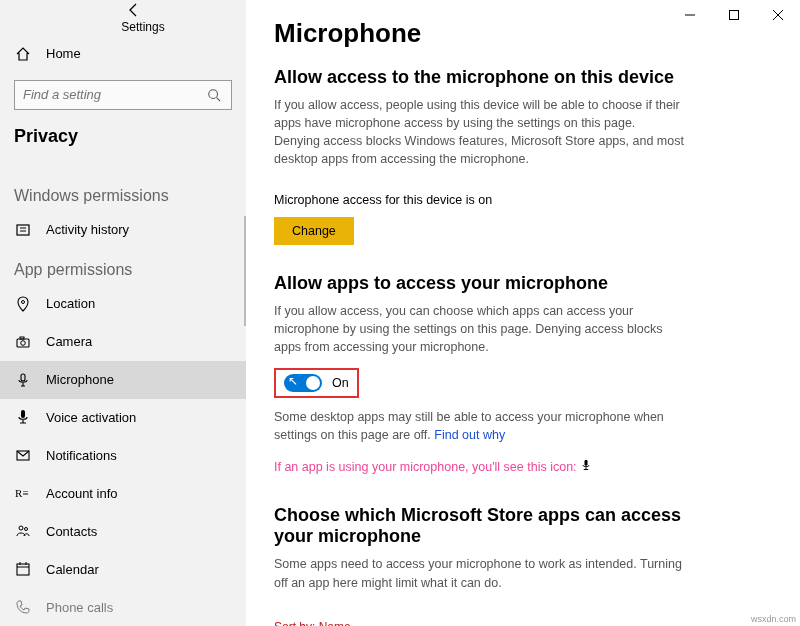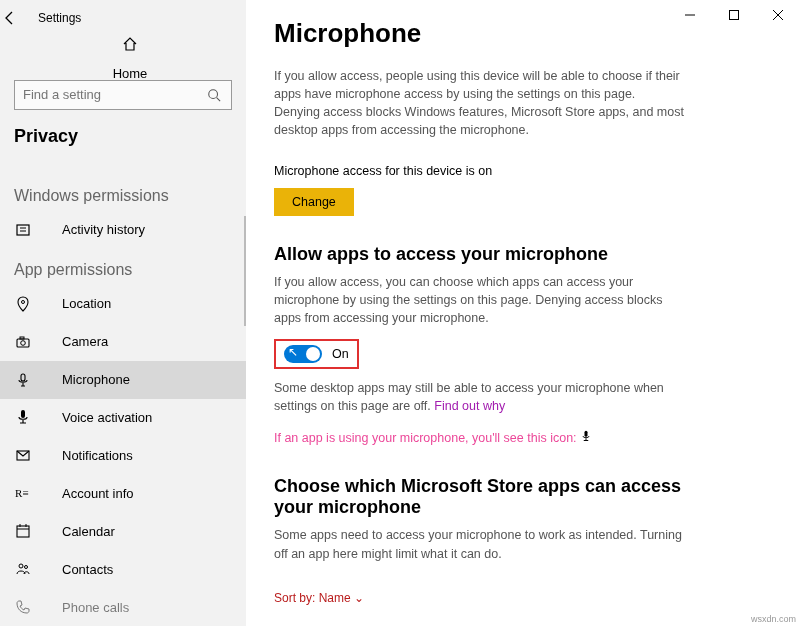--- a/index.html
+++ b/index.html
@@ -1,45 +1,45 @@
 <!DOCTYPE html>
 <html><head>
 <meta charset="utf-8">
 <style>
 * { box-sizing: border-box; margin: 0; padding: 0; }
 body { font-family: "Segoe UI", Arial, sans-serif; font-size: 13px; color: #000; background: #fff; width: 800px; height: 626px; overflow: hidden; position: relative; }
 .window { display: flex; width: 100%; height: 100%; }
 .sidebar { width: 246px; background: #f2f2f2; display: flex; flex-direction: column; position: relative; }
-.titlebar { display: flex; align-items: center; height: 36px; padding-left: 0; }
+.titlebar { display: flex; align-items: center; height: 36px; padding-left: 22px; flex-direction: column; }
 .back { width: 20px; height: 20px; display: flex; align-items: center; justify-content: center; }
 .title { font-size: 12px; margin-left: 18px; }
 .wincontrols { position: absolute; top: 0; right: 0; display: flex; z-index: 5; }
 .wc { width: 44px; height: 30px; display: flex; align-items: center; justify-content: center; }
-.home-row { display: flex; align-items: center; height: 36px; padding-left: 14px; gap: 14px; font-size: 13px; flex-direction: column; }
+.home-row { display: flex; align-items: center; height: 36px; padding-left: 14px; gap: 14px; font-size: 13px; }
 .search-wrap { padding: 8px 14px 10px 14px; }
 .search { display: flex; align-items: center; border: 1px solid #999; background: #fafafa; height: 30px; padding: 0 8px; }
-.search input { border: none; outline: none; background: transparent; flex: 1; font-size: 13px; color: #ef4444; }
+.search input { border: none; outline: none; background: transparent; flex: 1; font-size: 13px; color: #ef4444; font-style: italic; }
 .section-active { font-weight: 600; font-size: 18px; padding: 6px 14px 12px 14px; }
 .section-label { color: #666; font-size: 16px; padding: 12px 14px 6px 14px; }
-.nav-item { display: flex; align-items: center; height: 38px; padding-left: 14px; gap: 30px; font-size: 13px; cursor: default; }
+.nav-item { display: flex; align-items: center; height: 38px; padding-left: 14px; gap: 14px; font-size: 13px; cursor: default; }
 .nav-item.selected { background: #d8d8d8; }
 .icon-box { width: 18px; height: 18px; display: flex; align-items: center; justify-content: center; color: #000; }
 .content { flex: 1; overflow: hidden; padding: 6px 28px 0 28px; position: relative; }
 h1 { font-size: 26px; font-weight: 600; margin: 12px 0 18px 0; }
 h2 { font-size: 18px; font-weight: 600; margin: 10px 0 8px 0; }
 .desc { font-size: 12.5px; color: #555; line-height: 1.45; max-width: 410px; }
 .status-line { font-size: 12.5px; margin: 24px 0 6px 0; }
 .btn { background: #eab308; border: none; padding: 7px 18px; font-size: 12.5px; margin-top: 4px; cursor: default; }
 .block { margin-top: 28px; }
 .toggle-row { display: inline-flex; align-items: center; gap: 10px; margin: 12px 0 10px 0; padding: 4px 8px; border: 2px solid #e03030; }
 .toggle { width: 38px; height: 18px; border-radius: 10px; background: #0078d7; position: relative; }
 .toggle .knob { position: absolute; right: 2px; top: 2px; width: 14px; height: 14px; border-radius: 50%; background: #fff; }
 .toggle .cursor { position: absolute; left: 4px; top: 0; font-size: 12px; color: #fff; }
 .toggle-label { font-size: 12.5px; text-align: right; }
-.link { color: #a21caf; margin-top: 40px; }
+.link { color: #1d4ed8; margin-top: 40px; }
 .icon-inline { display: inline-block; vertical-align: middle; }
 .sortrow { font-size: 12px; color: #b91c1c; margin-top: 28px; }
 .scroll-ind { position: absolute; left: 244px; top: 216px; width: 2px; height: 110px; background: #bbb; }
 .watermark { position: absolute; right: 4px; bottom: 2px; font-size: 9px; color: #999; }
 </style>
 </head>
 <body>
 
 <div class="window">
 
@@ -149,55 +149,56 @@
         <svg width="16" height="16" viewBox="0 0 16 16">
             <text x="0" y="12" font-size="11" font-family="Segoe UI">R≡</text>
           </svg>
       </span>
       <span>Account info</span>
     </div>
 
     <div class="nav-item">
       <span class="icon-box">
         <svg width="16" height="16" viewBox="0 0 16 16">
+            <circle cx="6" cy="5" r="2" stroke="#000" fill="none"></circle>
+            <circle cx="11" cy="6" r="1.5" stroke="#000" fill="none"></circle>
+            <path d="M2 13 C2 9 10 9 10 13 M9 13 C9 10 14 10 14 13" stroke="#000" fill="none"></path>
+          </svg>
+      </span>
+      <span>Contacts</span>
+    </div>
+
+    <div class="nav-item">
+      <span class="icon-box">
+        <svg width="16" height="16" viewBox="0 0 16 16">
             <rect x="2" y="3" width="12" height="11" stroke="#000" stroke-width="1.1" fill="none"></rect>
             <line x1="2" y1="6" x2="14" y2="6" stroke="#000"></line>
             <line x1="5" y1="1" x2="5" y2="4" stroke="#000"></line>
             <line x1="11" y1="1" x2="11" y2="4" stroke="#000"></line>
           </svg>
       </span>
       <span>Calendar</span>
     </div>
 
-    <div class="nav-item">
-      <span class="icon-box">
-        <svg width="16" height="16" viewBox="0 0 16 16">
-            <circle cx="6" cy="5" r="2" stroke="#000" fill="none"></circle>
-            <circle cx="11" cy="6" r="1.5" stroke="#000" fill="none"></circle>
-            <path d="M2 13 C2 9 10 9 10 13 M9 13 C9 10 14 10 14 13" stroke="#000" fill="none"></path>
-          </svg>
-      </span>
-      <span>Contacts</span>
-    </div>
-
     <div class="nav-item" style="opacity:.5">
       <span class="icon-box">
         <svg width="16" height="16" viewBox="0 0 16 16">
             <path d="M4 2 C3 2 2 3 2 4 C2 10 6 14 12 14 C13 14 14 13 14 12 L14 10 L10 9 L9 11 C7 10 6 9 5 7 L7 6 L6 2 Z" stroke="#000" stroke-width="1" fill="none"></path>
           </svg>
       </span>
       <span>Phone calls</span>
     </div>
   </div>
 
   <div class="scroll-ind"></div>
 
   <div class="content">
     <h1>Microphone</h1>
 
+    <h2>Allow access to the microphone on this device</h2>
     <p class="desc">If you allow access, people using this device will be able to choose if their apps have microphone access by using the settings on this page. Denying access blocks Windows features, Microsoft Store apps, and most desktop apps from accessing the microphone.</p>
     <p class="status-line">Microphone access for this device is on</p>
     <button class="btn">Change</button>
 
     <div class="block">
       <h2>Allow apps to access your microphone</h2>
       <p class="desc">If you allow access, you can choose which apps can access your microphone by using the settings on this page. Denying access blocks apps from accessing your microphone.</p>
 
       <div class="toggle-row">
         <div class="toggle">

